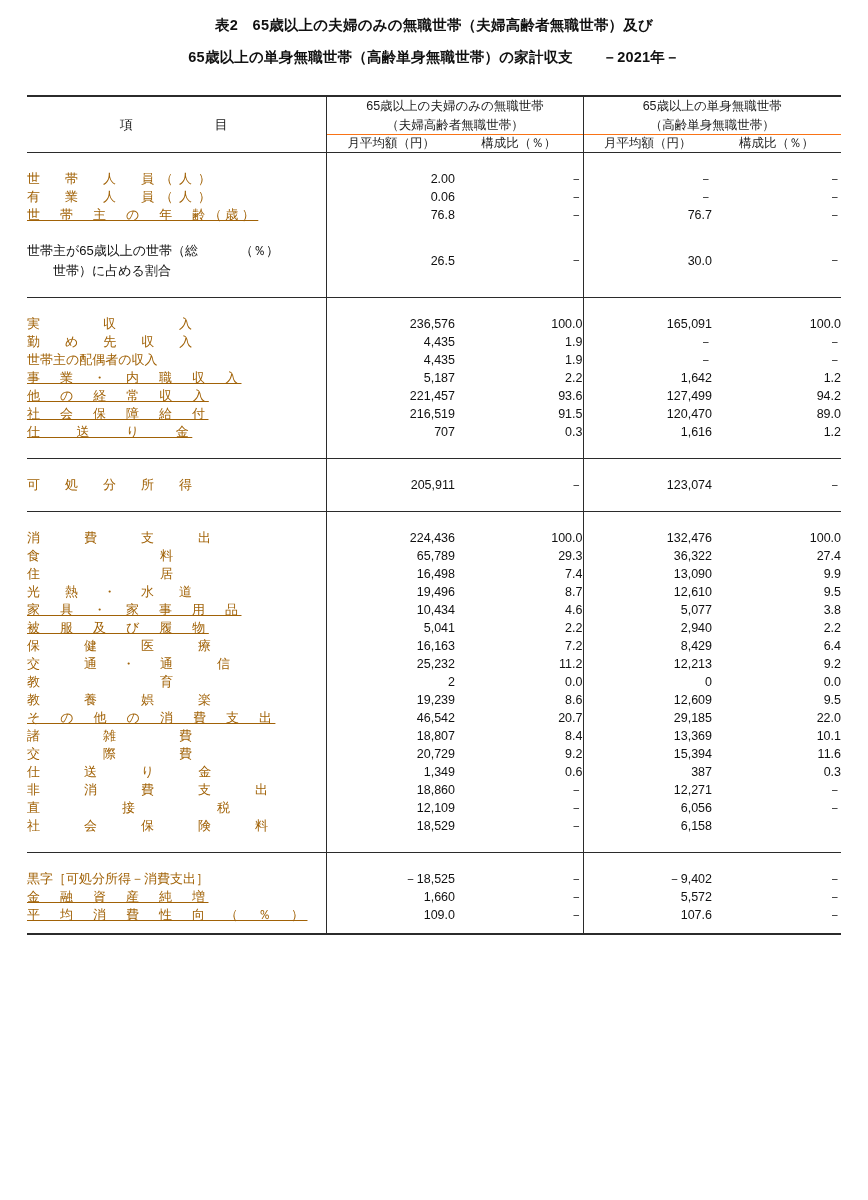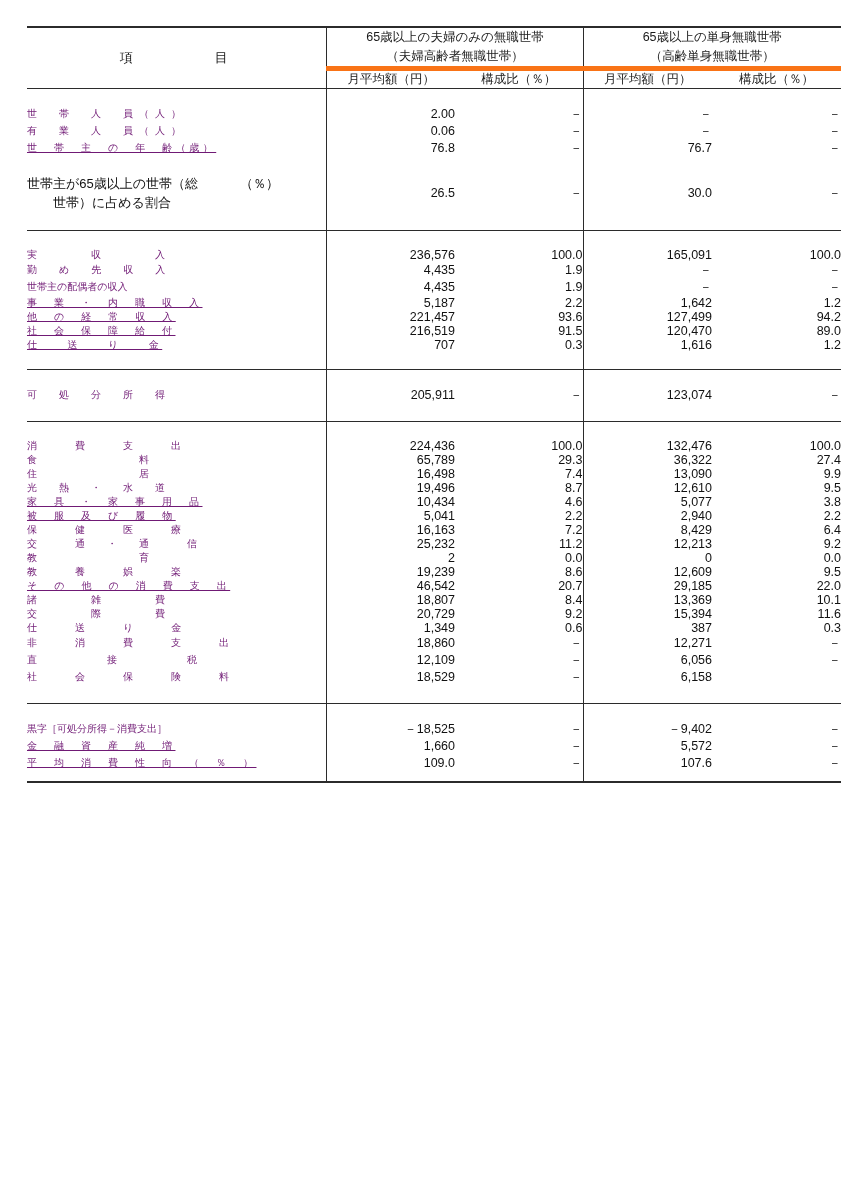--- a/index.html
+++ b/index.html
@@ -61,29 +61,29 @@
   }
   .hdr-cell.item {
     font-size: 13px;
     letter-spacing: 6px;
   }
   .vline-l { border-left: 1.6px solid #2b2b2b; }
   .hdr-sub {
     text-align: center;
     font-size: 12.5px;
     padding: 5px 4px 5px 4px;
-    border-top: 5px solid #f97316;
+    border-top: 1px solid #f97316;
   }
 
   
   .lbl {
-    font-size: 10px;
+    font-size: 13px;
     padding: 1px 10px 1px 14px;
     white-space: nowrap;
-    color: #701a75;
+    color: #a16207;
   }
   .num {
     font-size: 12.5px;
     text-align: right;
     padding: 1px 16px 1px 4px;
     white-space: nowrap;
     color: #111;
   }
   .dash {
     font-size: 12.5px;
@@ -123,20 +123,24 @@
     color: #111;
   }
   .wrap2 .l2 { padding-left: 26px; }
   .pct-inline { padding-left: 42px; }
 </style>
 </head>
 <body>
 
 <div class="page">
 
+  <div class="title-block">
+    <div class="title-line">表2　65歳以上の夫婦のみの無職世帯（夫婦高齢者無職世帯）及び</div>
+    <div class="title-line second">65歳以上の単身無職世帯（高齢単身無職世帯）の家計収支　　－2021年－</div>
+  </div>
 
   <table class="main">
     <colgroup>
       <col style="width:300px">
       <col style="width:128px">
       <col style="width:128px">
       <col style="width:129px">
       <col style="width:129px">
     </colgroup>
     <thead>

